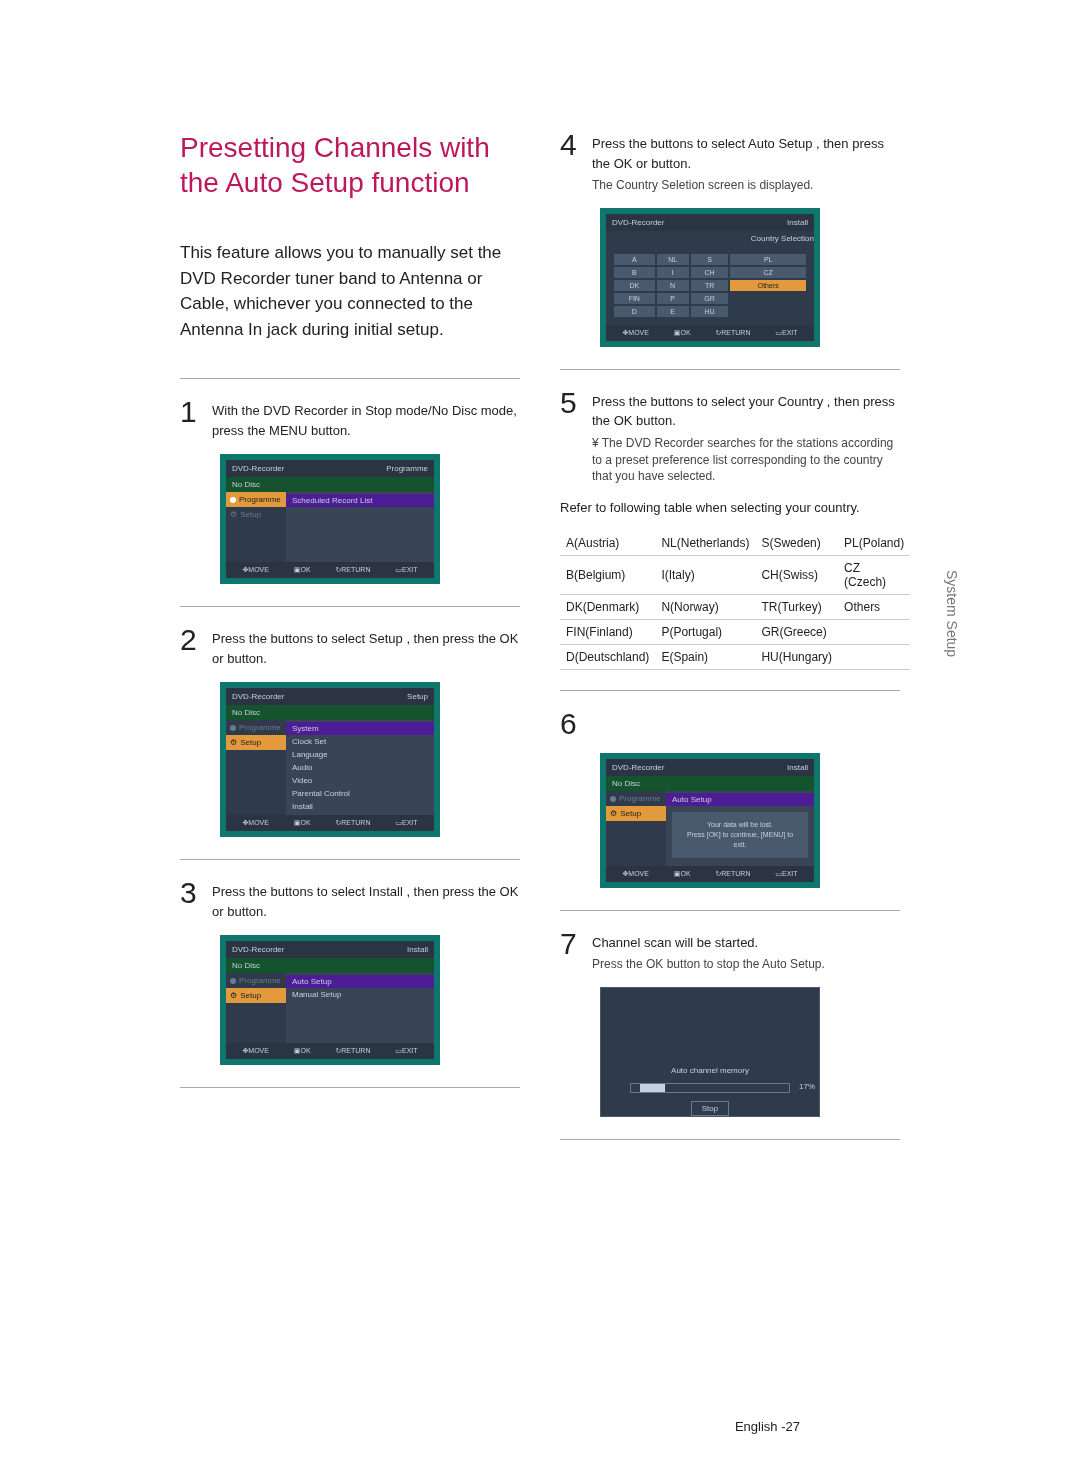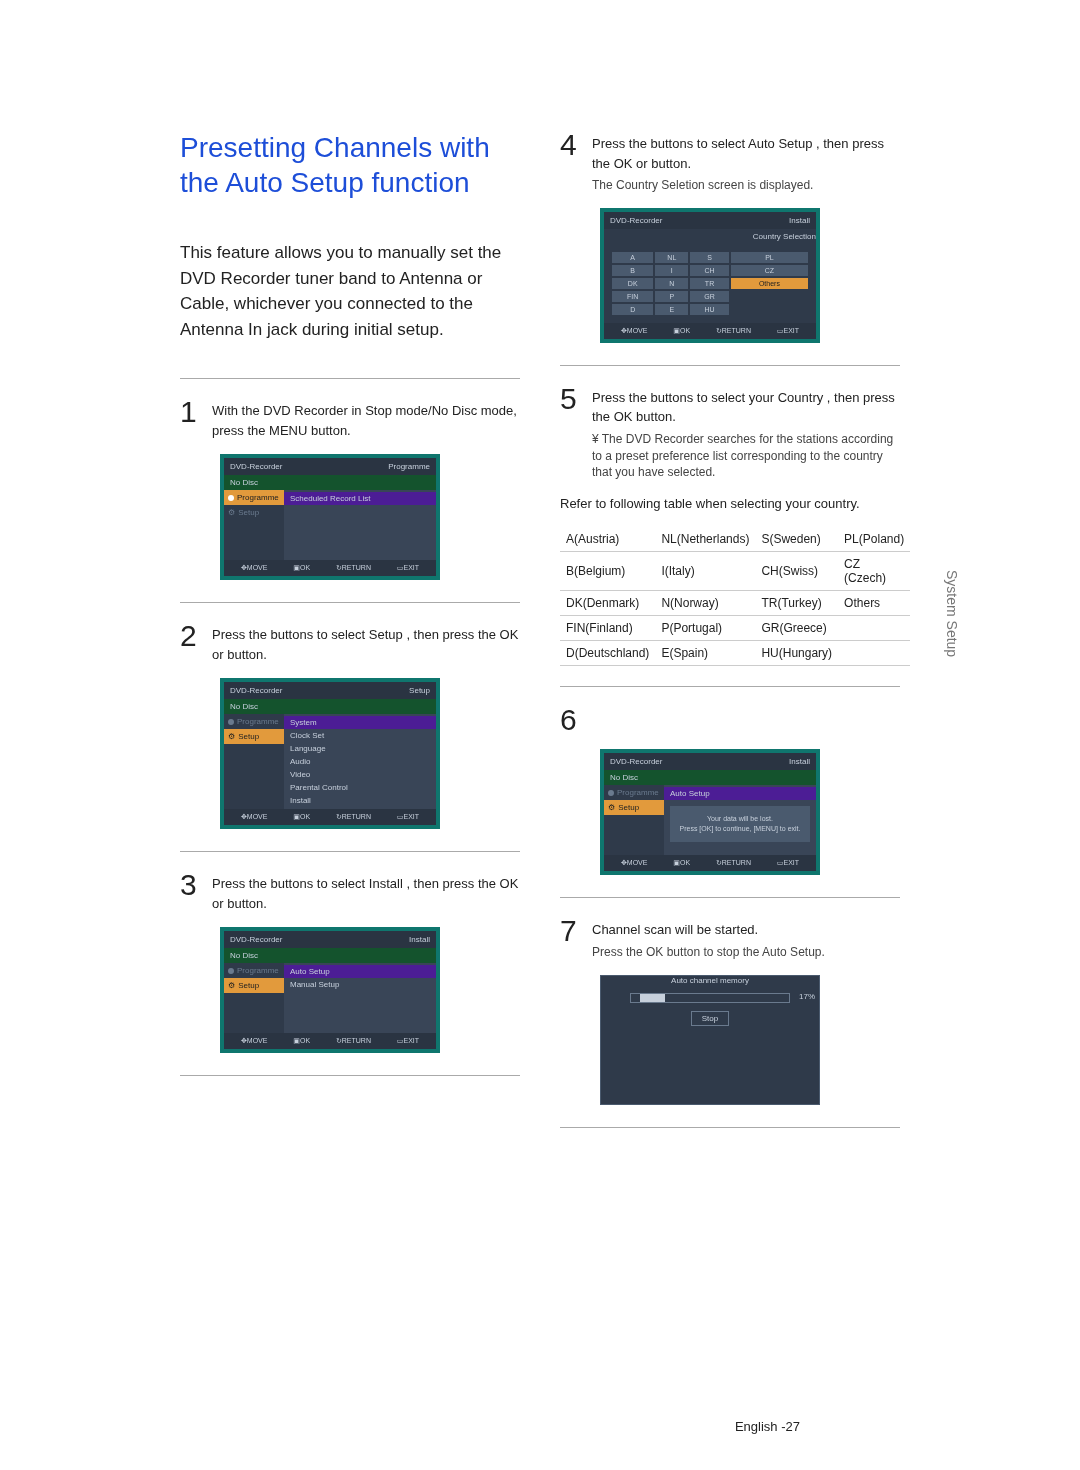--- a/index.html
+++ b/index.html
@@ -1,25 +1,25 @@
 <!DOCTYPE html>
 <html><head>
 <meta charset="utf-8">
 <style>
   * { box-sizing: border-box; margin: 0; padding: 0; }
   body { background: #fff; font-family: Arial, Helvetica, sans-serif; color: #222; width: 1080px; height: 1470px; position: relative; }
   .page { display: flex; gap: 40px; padding: 130px 180px 60px; position: relative; }
   .col { flex: 1; min-width: 0; }
-  .title { font-size: 28px; font-weight: 300; color: #1d4ed8; line-height: 1.25; margin-bottom: 40px; }
+  .title { font-size: 28px; font-weight: 300; color: #be185d; line-height: 1.25; margin-bottom: 40px; }
   .intro { font-size: 17px; line-height: 1.5; margin-bottom: 36px; }
   .step { display: flex; gap: 10px; margin-bottom: 14px; }
   .step-num { font-size: 30px; font-weight: 400; line-height: 1; min-width: 22px; }
   .step-text { font-size: 13px; line-height: 1.5; padding-top: 4px; }
   .step-sub { font-size: 12px; color: #444; margin-top: 4px; line-height: 1.4; }
-  .ui-box { margin: 14px 0 22px 40px; width: 220px; background: #2f3a4a; border: 4px solid #0f766e; color: #c7d0dc; font-size: 8px; }
+  .ui-box { margin: 14px 0 22px 40px; width: 220px; background: #2f3a4a; border: 6px solid #0f766e; color: #c7d0dc; font-size: 8px; }
   .ui-hdr { display: flex; justify-content: space-between; padding: 4px 6px; background: #2a3442; }
   .ui-sub { padding: 3px 6px; background: #14532d; }
   .ui-body { display: flex; min-height: 70px; }
   .ui-side { width: 60px; background: #2f3a4a; }
   .ui-side-item { padding: 3px 4px; display: flex; align-items: center; gap: 3px; }
   .ui-side-item.active { background: #e29a3c; color: #222; }
   .ui-side-item.muted { color: #6a7a8e; }
   .ui-main { flex: 1; background: #394557; padding: 2px 0; }
   .ui-main-item { padding: 2px 6px; }
   .ui-main-item.sel { background: #4c1d95; }
@@ -28,21 +28,21 @@
   
   .ui-body-grid { padding: 6px; }
   .ui-body-grid table { width: 100%; border-collapse: separate; border-spacing: 2px; }
   .ui-body-grid td { background: #4a5a6e; text-align: center; padding: 2px 0; font-size: 7px; }
   .ui-body-grid td.sel { background: #e29a3c; color: #222; }
   .ui-grid-title { text-align: right; padding: 3px 0; font-size: 8px; }
   table.countries { width: 100%; font-size: 12px; border-collapse: collapse; margin-bottom: 20px; }
   table.countries td { padding: 5px 6px; border-bottom: 1px solid #ccc; }
   .note { font-size: 13px; margin: 14px 0; line-height: 1.4; }
   
-  .ui-progress { margin: 14px 0 22px 40px; width: 220px; height: 130px; background: #2f3a4a; border: 1px solid #4a5a6e; color: #c7d0dc; font-size: 8px; display:flex; flex-direction:column; align-items:center; justify-content:flex-start; gap:8px; }
+  .ui-progress { margin: 14px 0 22px 40px; width: 220px; height: 130px; background: #2f3a4a; border: 1px solid #4a5a6e; color: #c7d0dc; font-size: 8px; display:flex; flex-direction:column; align-items:center; justify-content:flex-end; gap:8px; }
   .prog-bar-wrap { width: 160px; height: 10px; border:1px solid #6a7a8e; position:relative;padding-left:9px; }
   .prog-bar { height:100%; background:#c7d0dc; width:17%; }
   .prog-pct { position:absolute; right:-26px; top:-2px; font-size:8px; }
   .prog-stop { border:1px solid #6a7a8e; padding:2px 10px; font-size:8px; }
   .tab-label { position: absolute; right: 120px; top: 570px; writing-mode: vertical-rl; font-size: 14px; color: #777; }
   .pagenum { position:absolute; bottom:36px; right:280px; font-size:13px;margin-left:40px; }
   .ui-popup { margin: 6px; background:#4a5a6e; padding:8px; text-align:center; font-size:7px; line-height:1.4; }
   .dot { width:6px; height:6px; border-radius:50%; background:#6a7a8e; display:inline-block; }
   .gear { font-size:8px; }
   .ui-side-item.active .dot { background:#fff; }

